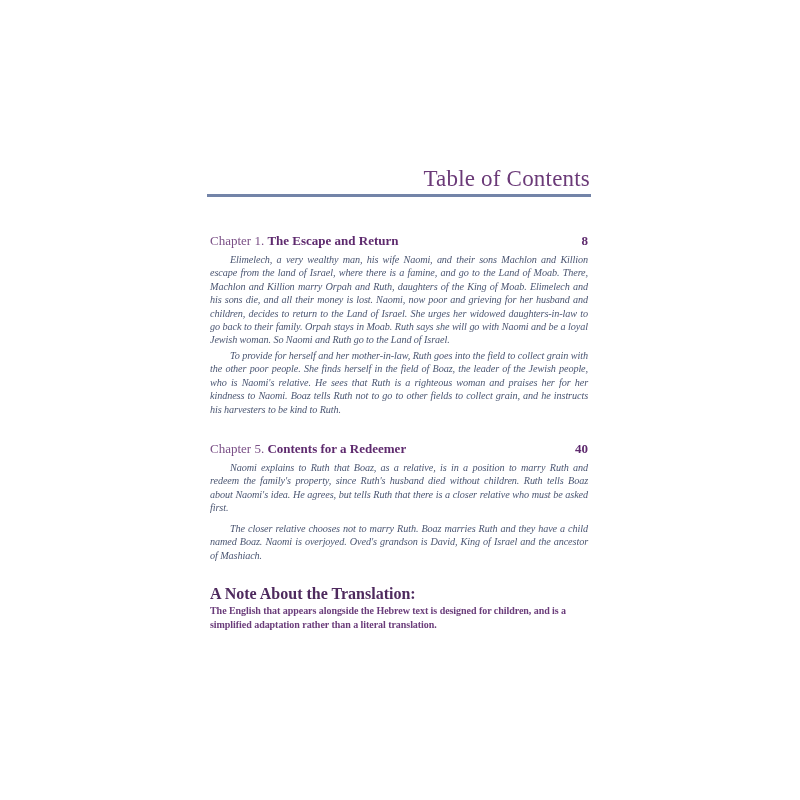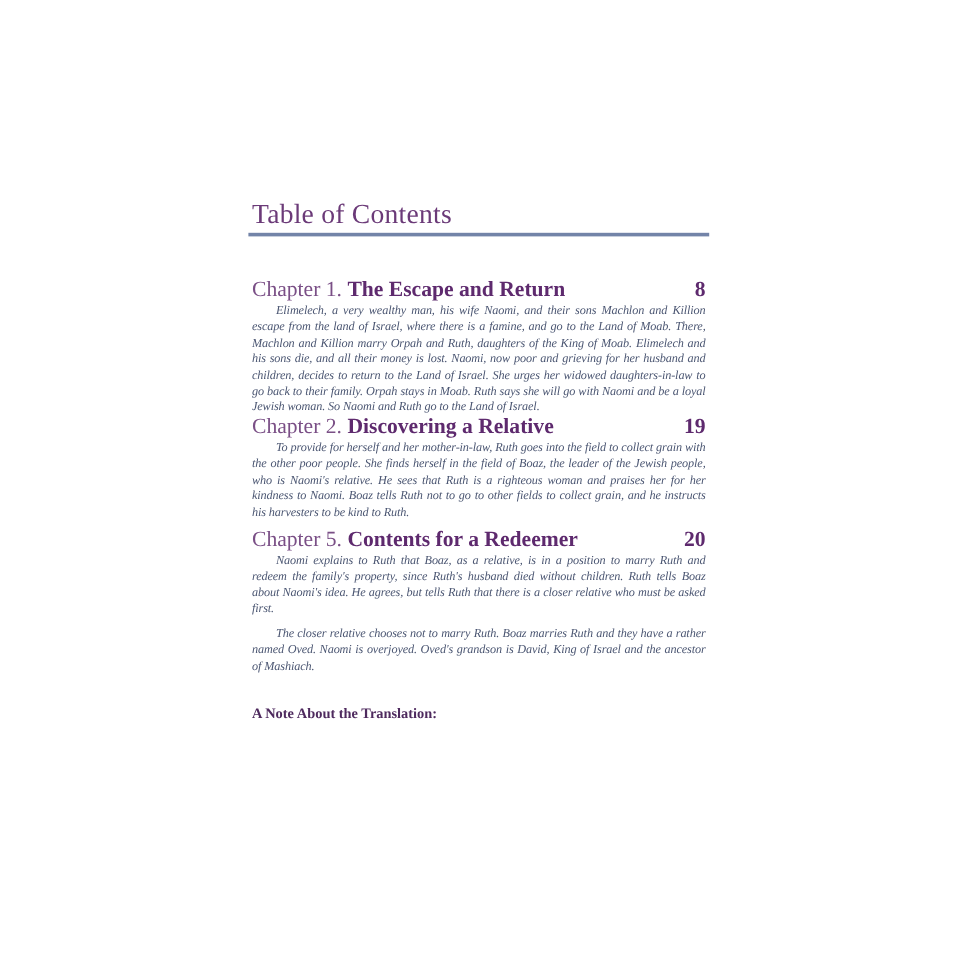--- a/index.html
+++ b/index.html
@@ -6,49 +6,49 @@
   body {
     width: 800px; height: 800px; background: #ffffff;
     position: relative; overflow: hidden;
     font-family: "Liberation Serif", "DejaVu Serif", serif;
   }
   .page {
     position: absolute; left: 210px; top: 0; width: 380px;
   }
   .title {
     position: absolute; left: 0; top: 166px; width: 380px;
-    text-align: left; font-size: 23px; color: #6b3a78;
+    text-align: right; font-size: 23px; color: #6b3a78;
     letter-spacing: 0.2px;
   }
   .rule {
     position: absolute; left: -3px; top: 194px; width: 384px; height: 3px;
     background: #7384a8;
   }
   .chapter {
     position: absolute; left: 0; width: 378px;
   }
   .ch-head {
-    position: relative; height: 18px; font-size: 18px; line-height: 18px;
+    position: relative; height: 18px; font-size: 13px; line-height: 18px;
     white-space: nowrap;
   }
   .ch-num { color: #7a4f86; }
   .ch-title { color: #5e2a6e; font-weight: bold; }
   .ch-page {
     position: absolute; right: 0; top: 0; color: #5e2a6e; font-weight: bold;
   }
   .ch-body {
     margin-top: 3px; font-size: 10.2px; line-height: 13.4px; font-style: italic;
     color: #4b5672; text-align: justify; text-indent: 20px;
     letter-spacing: -0.1px;
   }
   .note {
     position: absolute; left: 0; top: 587px; width: 380px;
   }
   .note-title {
-    font-size: 12px; font-weight: bold; color: #4e2a5e; line-height: 14px;
+    font-size: 16px; font-weight: bold; color: #4e2a5e; line-height: 14px;
   }
   .note-body {
     margin-top: 3px; font-size: 10px; line-height: 13.5px; color: #6a3c7a;
     font-weight: bold; letter-spacing: -0.05px;
   }
 </style>
 </head>
 <body>
 
 <div class="page">
@@ -58,37 +58,33 @@
   <div class="chapter" style="top:232px;">
     <div class="ch-head">
       <span class="ch-num">Chapter 1.</span>
       <span class="ch-title">The Escape and Return</span>
       <span class="ch-page">8</span>
     </div>
     <div class="ch-body">Elimelech, a very wealthy man, his wife Naomi, and their sons Machlon and Killion escape from the land of Israel, where there is a famine, and go to the Land of Moab. There, Machlon and Killion marry Orpah and Ruth, daughters of the King of Moab. Elimelech and his sons die, and all their money is lost. Naomi, now poor and grieving for her husband and children, decides to return to the Land of Israel. She urges her widowed daughters-in-law to go back to their family. Orpah stays in Moab. Ruth says she will go with Naomi and be a loyal Jewish woman. So Naomi and Ruth go to the Land of Israel.</div>
   </div>
 
   <div class="chapter" style="top:346px;">
-    <div class="ch-head">
-      <span class="ch-num">Chapter 2.</span>
-      <span class="ch-title">Discovering a Relative</span>
-      <span class="ch-page">19</span>
-    </div>
     <div class="ch-body">To provide for herself and her mother-in-law, Ruth goes into the field to collect grain with the other poor people. She finds herself in the field of Boaz, the leader of the Jewish people, who is Naomi's relative. He sees that Ruth is a righteous woman and praises her for her kindness to Naomi. Boaz tells Ruth not to go to other fields to collect grain, and he instructs his harvesters to be kind to Ruth.</div>
   </div>
 
   <div class="chapter" style="top:440px;">
     <div class="ch-head">
       <span class="ch-num">Chapter 5.</span>
       <span class="ch-title">Contents for a Redeemer</span>
-      <span class="ch-page">20</span>
+      <span class="ch-page">40</span>
     </div>
     <div class="ch-body">Naomi explains to Ruth that Boaz, as a relative, is in a position to marry Ruth and redeem the family's property, since Ruth's husband died without children. Ruth tells Boaz about Naomi's idea. He agrees, but tells Ruth that there is a closer relative who must be asked first.</div>
   </div>
 
   <div class="chapter" style="top:519px;">
-    <div class="ch-body">The closer relative chooses not to marry Ruth. Boaz marries Ruth and they have a rather named Oved. Naomi is overjoyed. Oved's grandson is David, King of Israel and the ancestor of Mashiach.</div>
+    <div class="ch-body">The closer relative chooses not to marry Ruth. Boaz marries Ruth and they have a child named Boaz. Naomi is overjoyed. Oved's grandson is David, King of Israel and the ancestor of Mashiach.</div>
   </div>
 
   <div class="note">
     <div class="note-title">A Note About the Translation:</div>
+    <div class="note-body">The English that appears alongside the Hebrew text is designed for children, and is a simplified adaptation rather than a literal translation.</div>
   </div>
 </div>
 
 </body></html>

